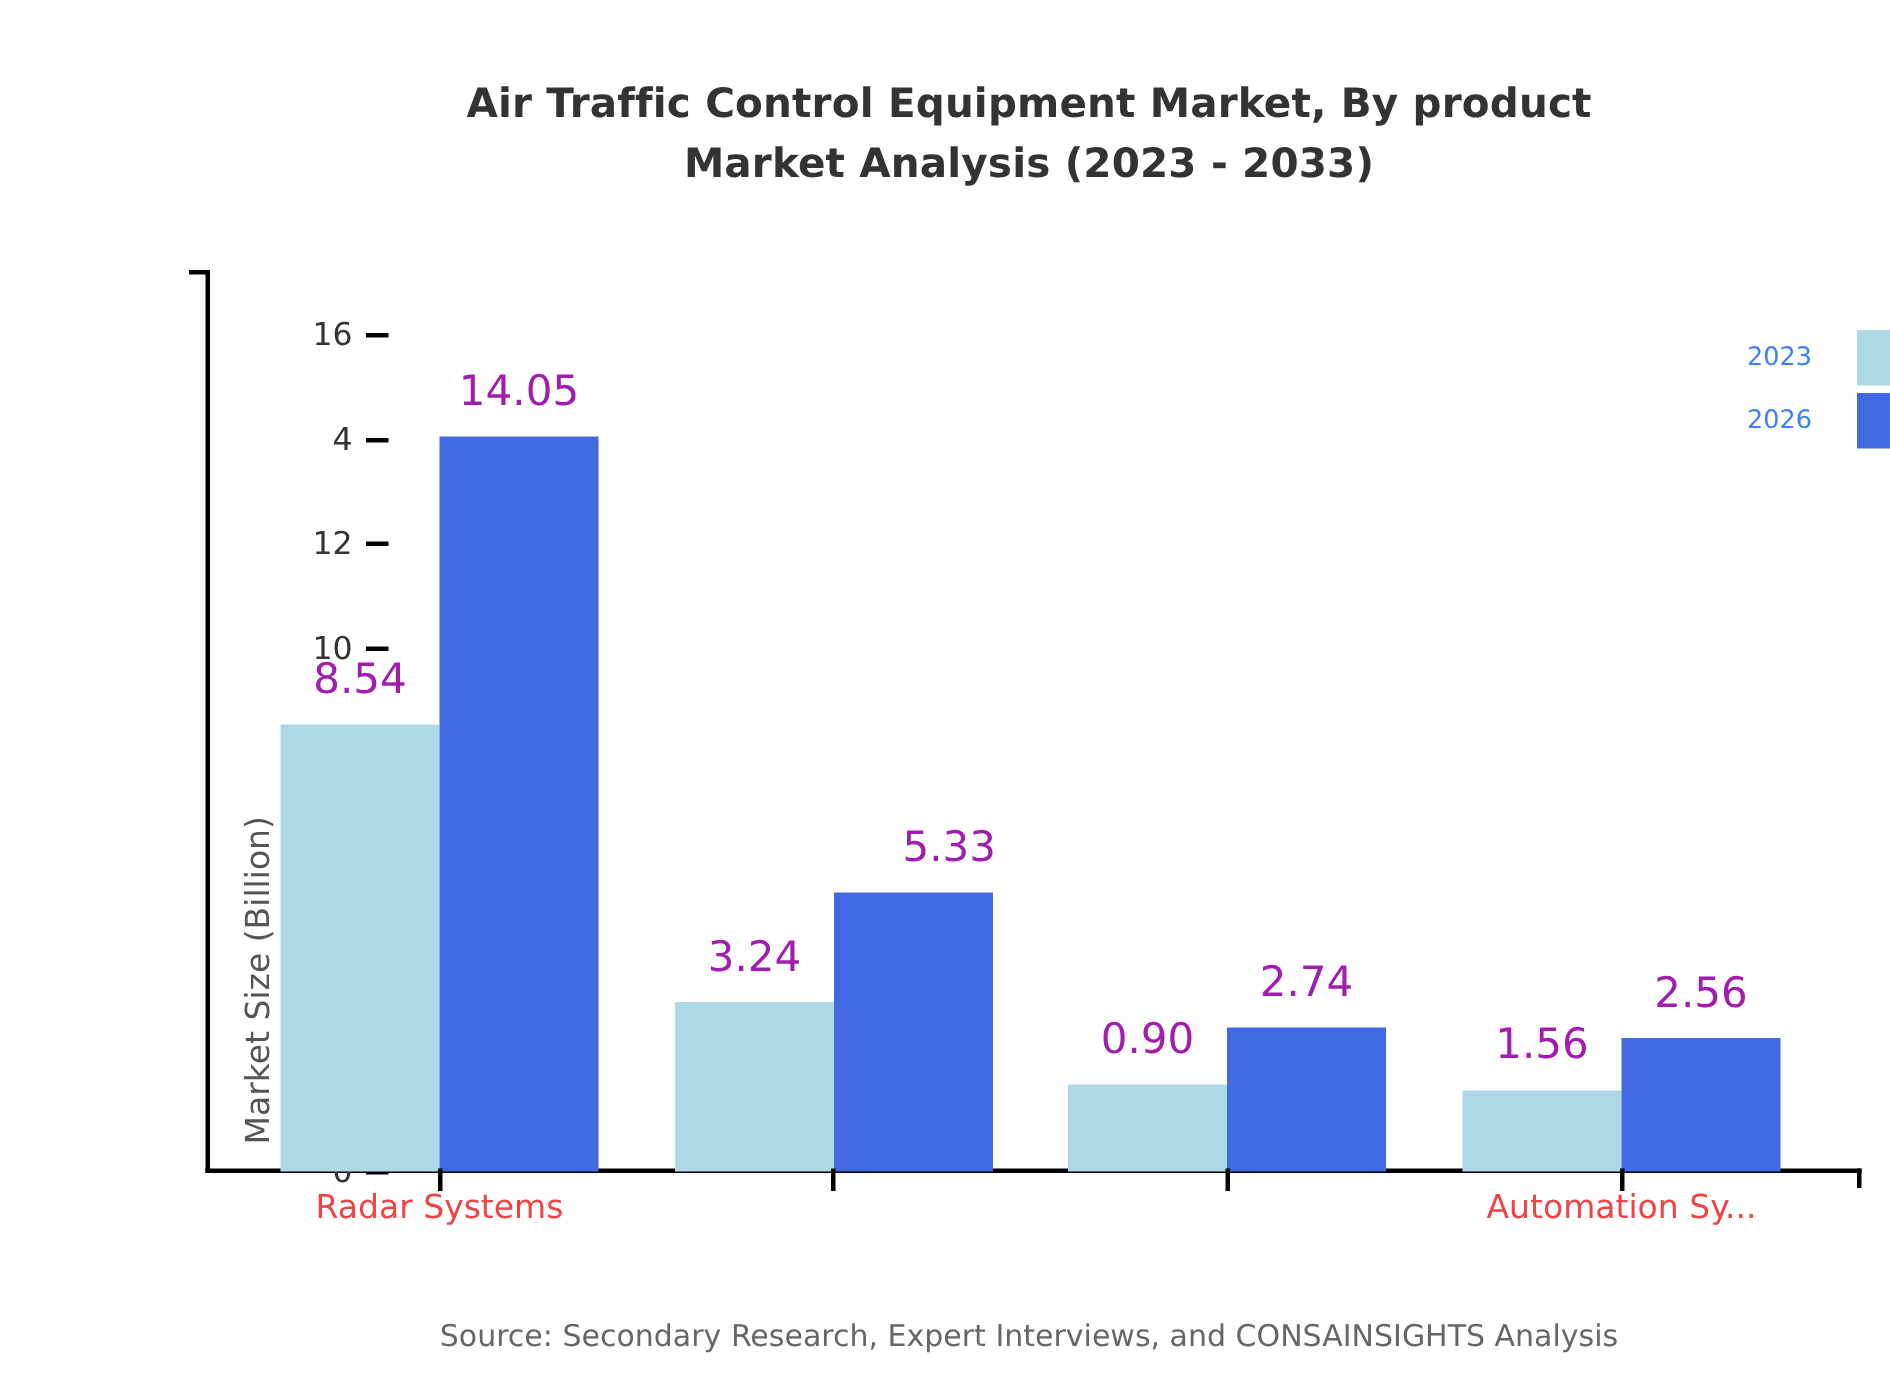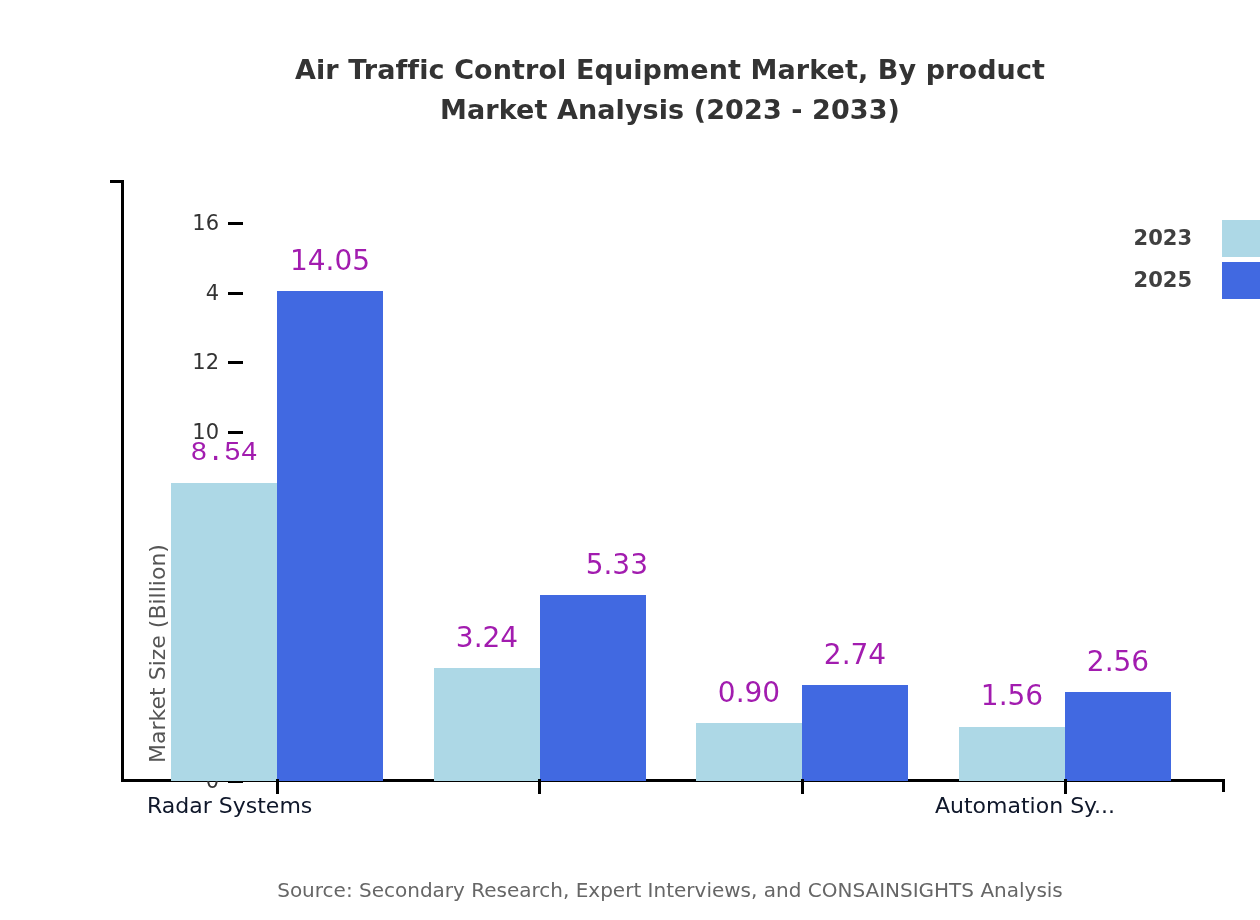--- a/index.html
+++ b/index.html
@@ -10,21 +10,21 @@
   body {
     width: 1260px;
     height: 920px;
     font-family: "DejaVu Sans", "Liberation Sans", sans-serif;
     overflow: hidden;
     position: relative;
   }
 
   #chart-figure {
     position: absolute;
-    left: 0; top: 0;
+    left: 16px; top: 0;
     width: 1140px;
     height: 920px;
     background: #ffffff;
     padding-left: 40px;
   }
 
   
   #chart-title {
     position: absolute;
     left: 0;
@@ -145,47 +145,46 @@
     position: absolute;
     top: 779px;
     width: 3px;
     height: 15px;
     background: #000000;
   }
   .x-cat-label {
     position: absolute;
     top: 793px;
     width: 260px;
-    text-align: left;
+    text-align: center;
     font-size: 22px;
-    color: #0f172a;
+    color: #ef4444;
     white-space: nowrap;
   }
 
   
   #legend {
     position: absolute;
     left: 1130px;
     top: 220px;
     width: 170px;
   }
   .legend-row {
     position: relative;
     height: 42px;
   }
   .legend-label {
     position: absolute;
     left: 0;
     top: 4px;
     width: 62px;
     text-align: right;
-    font-size: 21px;
-    color: #404040;
+    font-size: 17px;
+    color: #3b82f6;
     line-height: 28px;
-    font-weight: bold;
   }
   .legend-swatch {
     position: absolute;
     left: 92px;
     top: 0;
     width: 46px;
     height: 37px;
   }
   .legend-swatch.series-2023 { background: #add8e6; }
   .legend-swatch.series-2033 { background: #4169e1; }
@@ -251,21 +250,21 @@
     <div class="y-tick" style="top:111.63px;">
       <div class="tick-mark"></div>
       <div class="tick-label">4</div>
     </div>
     <div class="y-tick" style="top:41.86px;">
       <div class="tick-mark"></div>
       <div class="tick-label">16</div>
     </div>
 
     <div class="bar series-2023" style="left:50px; width:106px; height:297.9px;"></div>
-    <div class="bar-value" style="left:48px; top:258.9px;font-family:Liberation Mono, monospace;">8.54</div>
+    <div class="bar-value" style="left:48px; top:258.9px;">8.54</div>
 
     <div class="bar series-2033" style="left:156px; width:106px; height:490.1px;"></div>
     <div class="bar-value" style="left:154px; top:66.7px;">14.05</div>
 
     <div class="bar series-2023" style="left:313px; width:106px; height:113.0px;"></div>
     <div class="bar-value" style="left:311px; top:443.8px;">3.24</div>
 
     <div class="bar series-2033" style="left:419px; width:106px; height:185.9px;"></div>
     <div class="bar-value" style="left:417px; top:370.9px;text-align:right;">5.33</div>
 
@@ -290,20 +289,20 @@
 
   <div class="x-cat-label" style="left:147px;">Radar Systems</div>
   <div class="x-cat-label" style="left:935px;">Automation Sy...</div>
 
   <div id="legend">
     <div class="legend-row">
       <div class="legend-label">2023</div>
       <div class="legend-swatch series-2023"></div>
     </div>
     <div class="legend-row">
-      <div class="legend-label">2025</div>
+      <div class="legend-label">2026</div>
       <div class="legend-swatch series-2033"></div>
     </div>
   </div>
 
   <div id="source-note">Source: Secondary Research, Expert Interviews, and CONSAINSIGHTS Analysis</div>
 
 </div>
 
 </body></html>

